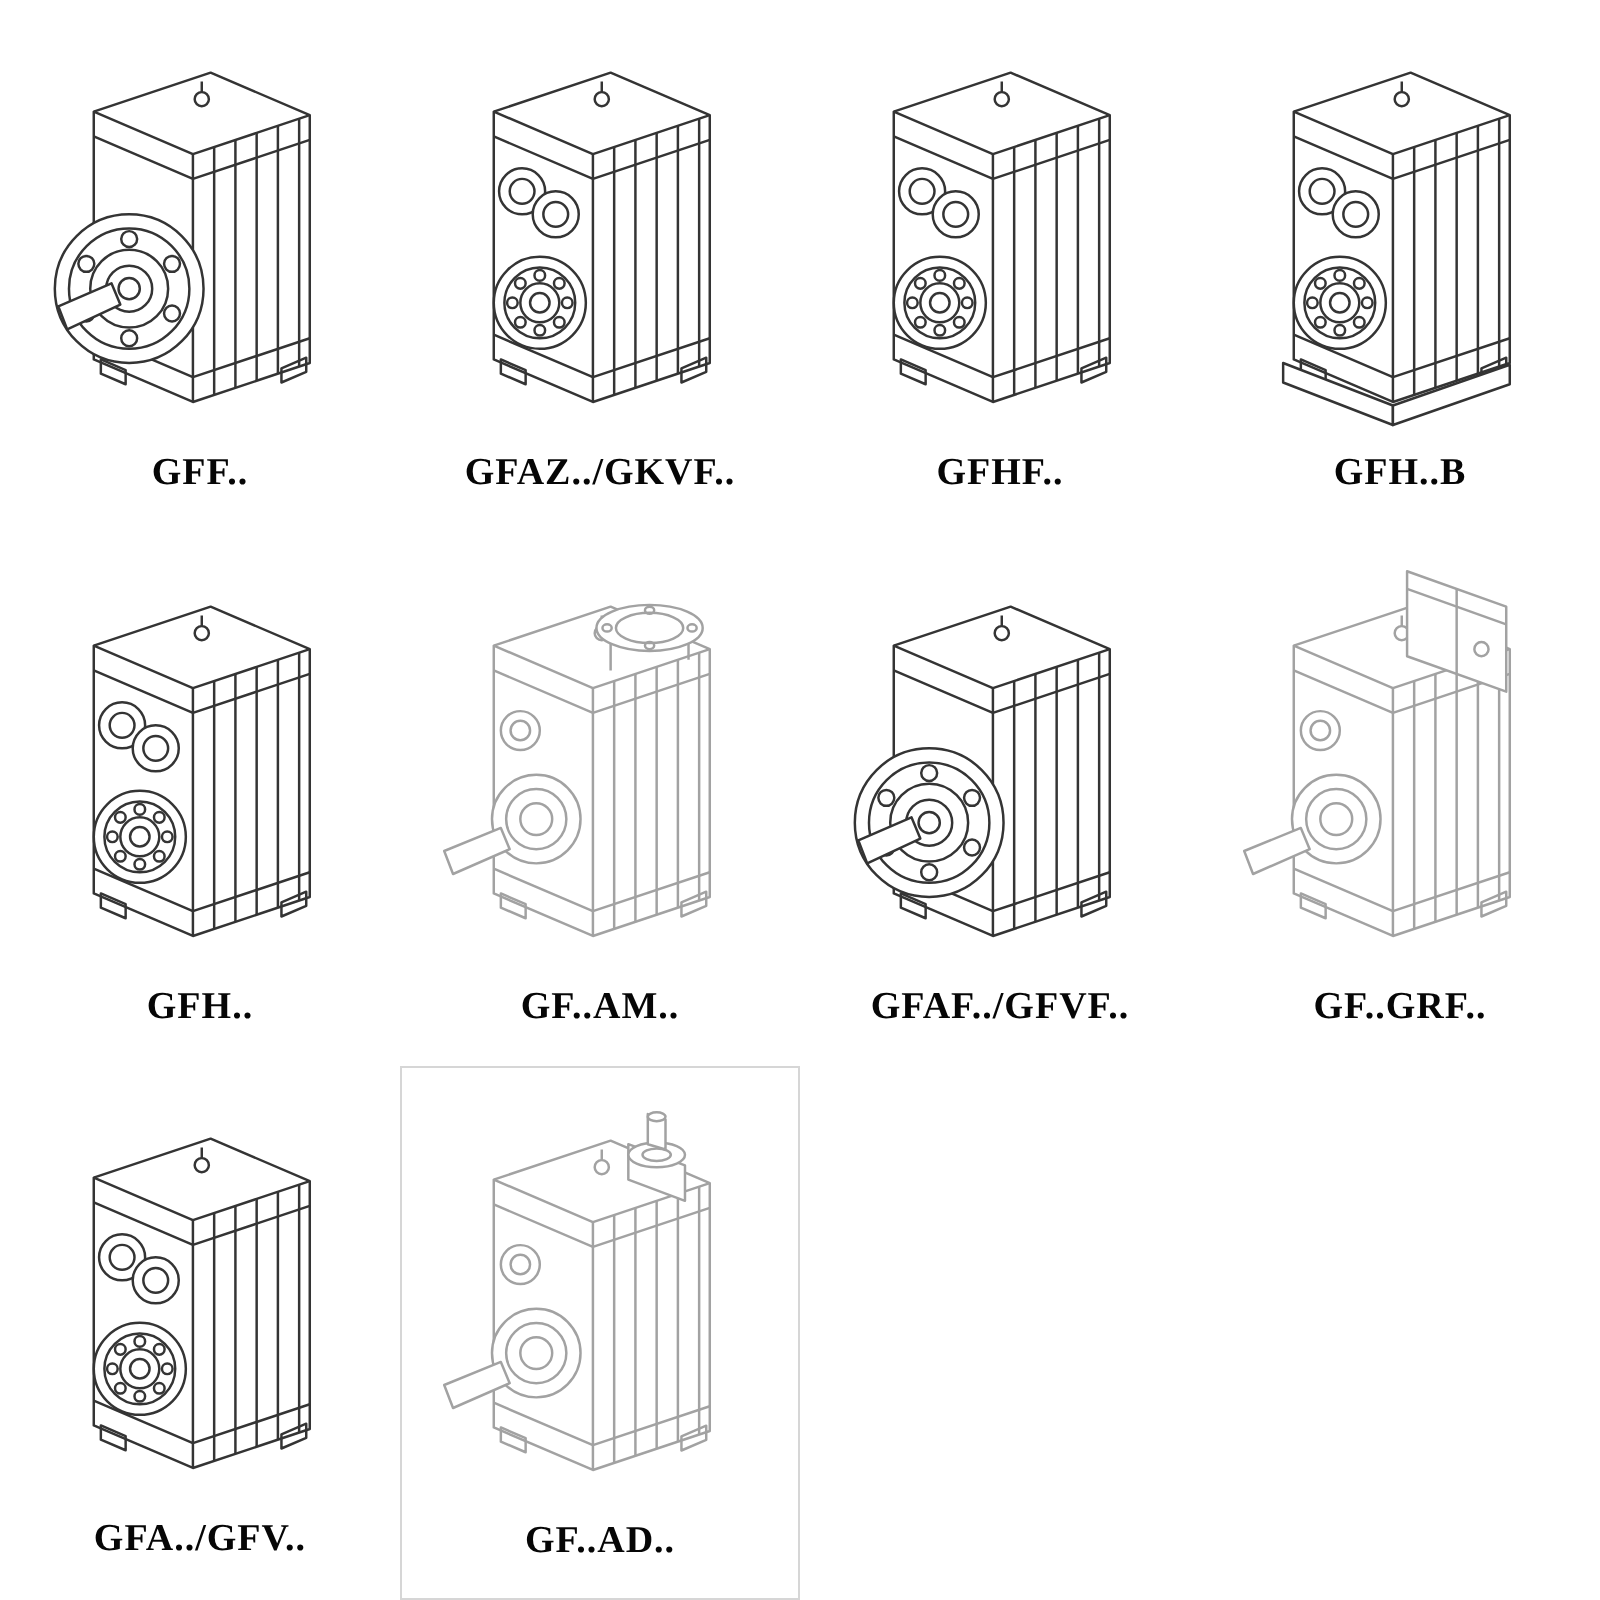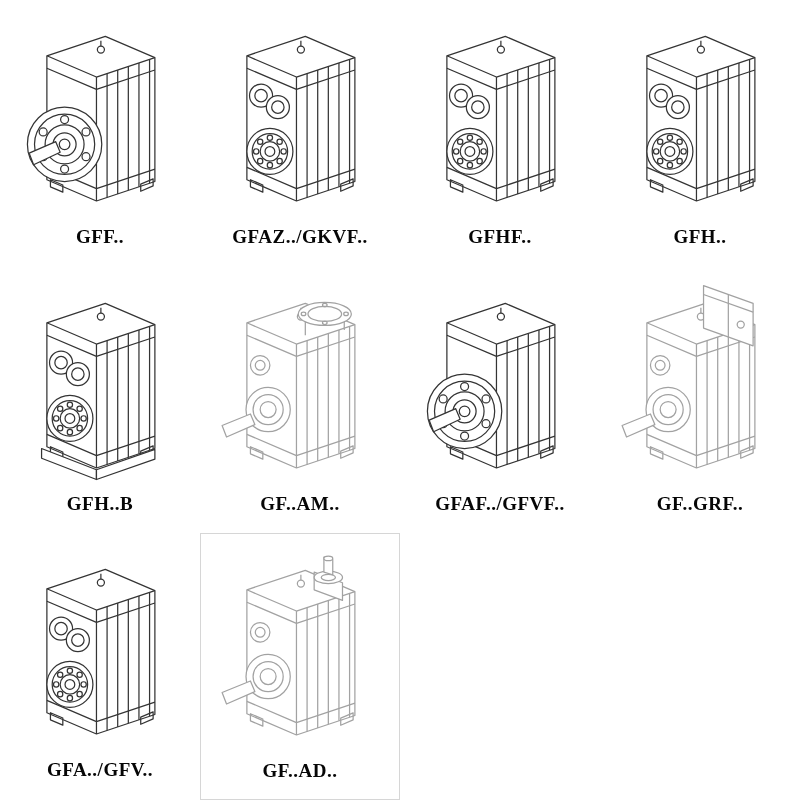--- a/index.html
+++ b/index.html
@@ -198,35 +198,35 @@
           </svg>
       </div>
       <figcaption class="label">GFHF..</figcaption>
     </figure>
 
 
     <figure class="cell">
       <div class="art">
         <svg viewBox="0 0 200 244" class="ink">
             <use href="#g-housing"></use>
+            <use href="#ov-feet"></use>
+            <use href="#ov-dual-bore"></use>
+          </svg>
+      </div>
+      <figcaption class="label">GFH..B</figcaption>
+    </figure>
+
+    <figure class="cell">
+      <div class="art">
+        <svg viewBox="0 0 200 244" class="ink">
+            <use href="#g-housing"></use>
             <use href="#ov-dual-bore"></use>
           </svg>
       </div>
       <figcaption class="label">GFH..</figcaption>
-    </figure>
-
-    <figure class="cell">
-      <div class="art">
-        <svg viewBox="0 0 200 244" class="ink">
-            <use href="#g-housing"></use>
-            <use href="#ov-feet"></use>
-            <use href="#ov-dual-bore"></use>
-          </svg>
-      </div>
-      <figcaption class="label">GFH..B</figcaption>
     </figure>
 
     <figure class="cell">
       <div class="art">
         <svg viewBox="0 0 200 244" class="ink-light">
             <use href="#g-housing"></use>
             <use href="#ov-face-bores"></use>
             <use href="#ov-shaft-left"></use>
             <use href="#ov-top-flange"></use>
           </svg>

